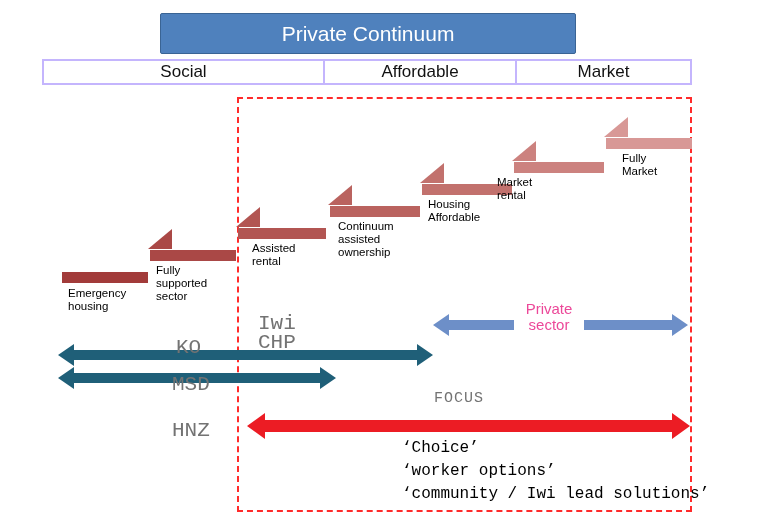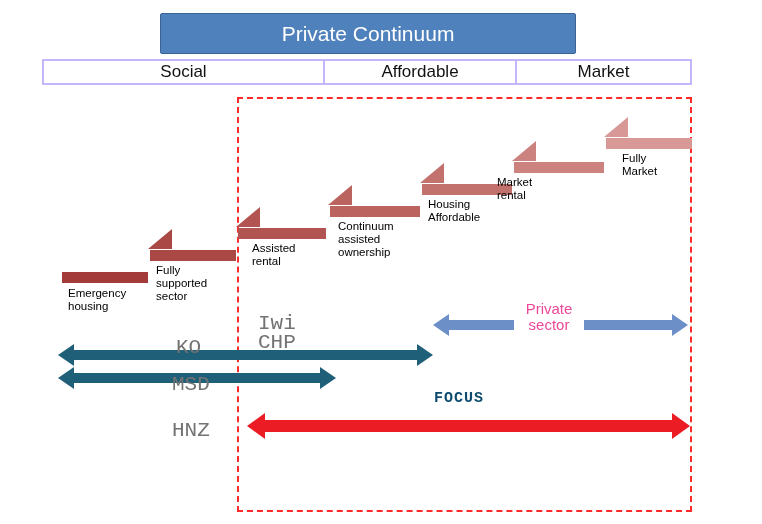--- a/index.html
+++ b/index.html
@@ -32,21 +32,21 @@
     position:absolute; font-family:Liberation Mono, monospace;
     font-size:21px; color:#737373; white-space:nowrap;
   }
   .private-label {
     position:absolute; left:514px; top:300px; width:70px; text-align:center;
     font-size:15px; line-height:16px; color:#ec4899; background:#ffffff; padding:1px 0;
   }
   .focus-label {
     position:absolute; left:404px; top:390px; width:110px; text-align:center;
     font-family:"Liberation Mono","DejaVu Sans Mono",monospace;
-    font-weight:bold; font-size:15px; letter-spacing:1px; color:#0c4a6e;
+    font-weight:normal; font-size:15px; letter-spacing:1px; color:#737373;
   }
   .footer { position:absolute; left:402px; top:437px; }
   .footer-line {
     font-family:"Liberation Mono","DejaVu Sans Mono",monospace;
     font-size:16px; line-height:23px; color:#000; white-space:nowrap;
   }
 </style>
 </head>
 <body>
 
@@ -116,14 +116,19 @@
   <div class="mono-label" style="left:258px;top:331px">CHP</div>
 
   <div class="mono-label" style="left:176px;top:336px">KO</div>
   <div class="mono-label" style="left:172px;top:373px">MSD</div>
   <div class="mono-label" style="left:172px;top:419px">HNZ</div>
 
   <div class="private-label">Private sector</div>
 
   <div class="focus-label">FOCUS</div>
 
+  <div class="footer">
+    <div class="footer-line">‘Choice’</div>
+    <div class="footer-line">‘worker options’</div>
+    <div class="footer-line">‘community / Iwi lead solutions’</div>
+  </div>
 
 </div>
 
 </body></html>

